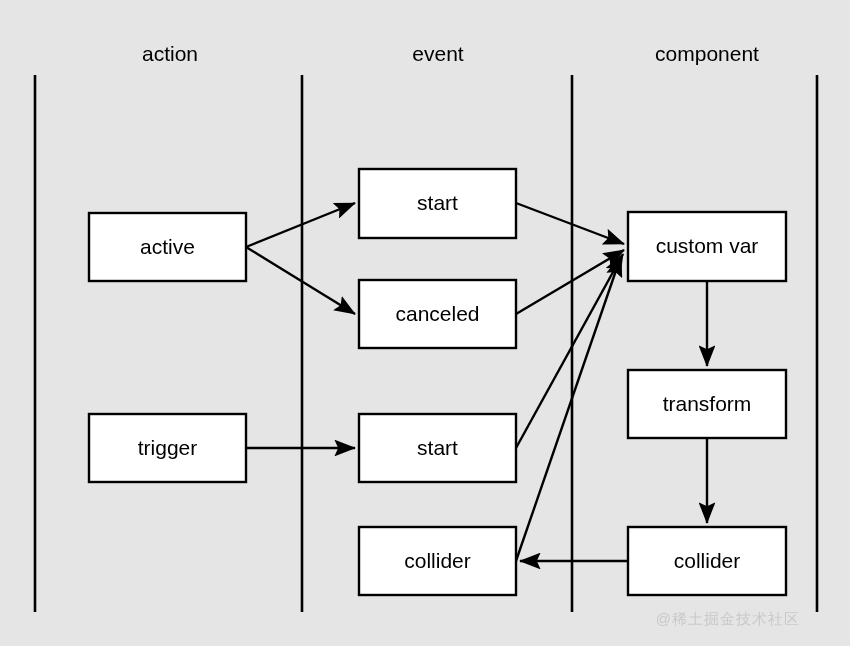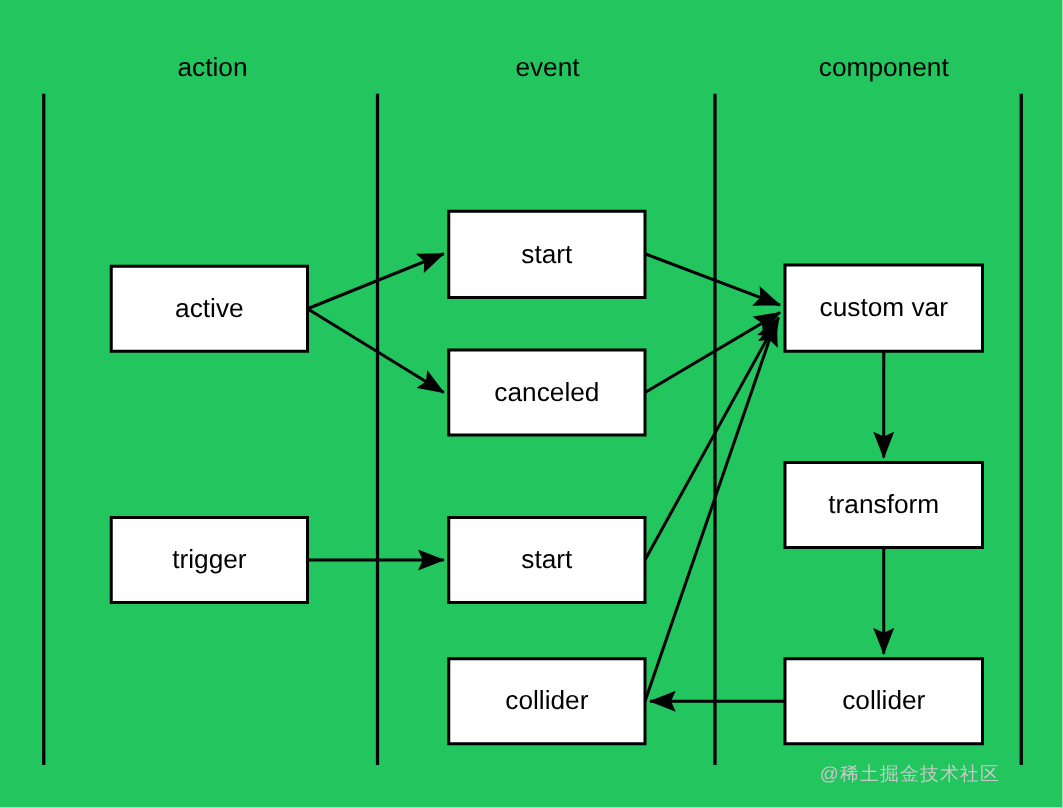--- a/index.html
+++ b/index.html
@@ -7,21 +7,21 @@
     padding: 0;
     background: #ffffff;
   }
   body {
     font-family: "Liberation Sans", sans-serif;
   }
   #canvas {
     position: relative;
     width: 850px;
     height: 646px;
-    background: #22c55e;
+    background: #e5e5e5;
     overflow: hidden;
     text-align: right;
   }
   #diagram-svg {
     position: absolute;
     top: 0;
     left: 0;
     width: 850px;
     height: 646px;
     display: block;

